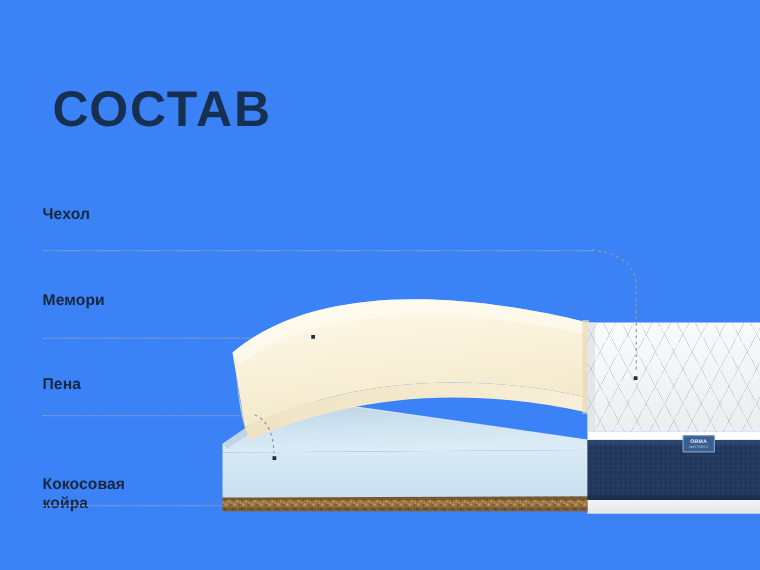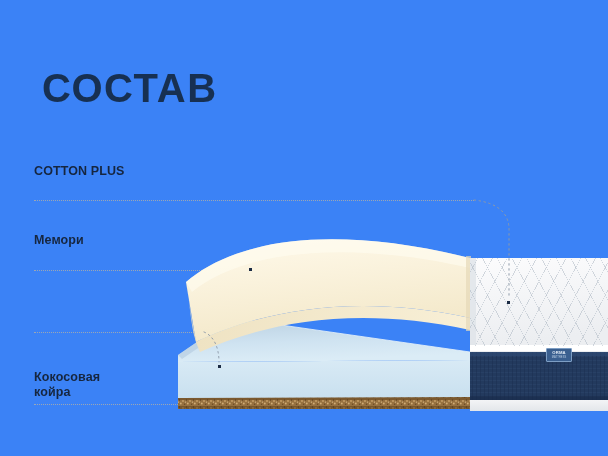--- a/index.html
+++ b/index.html
@@ -44,21 +44,21 @@
     font-weight: 700;
     line-height: 14.5px;
     white-space: nowrap;
     letter-spacing: 0.1px;
   }
   .label-line { display: block; }
 
   #label-cover   { top: 164px; }
   #label-memory  { top: 233px; }
   #label-foam    { top: 300px; }
-  #label-coir    { top: 370px; }
+  #label-coir    { top: 380px; }
 
   
   .leader {
     position: absolute;
     height: 1px;
     border-top: 1px dotted #9aa6b5;
   }
   #leader-cover  { left: 34px; top: 200px; width: 440px; }
   #leader-memory { left: 34px; top: 270px; width: 216px; }
   #leader-foam   { left: 34px; top: 332px; width: 170px; }
@@ -127,28 +127,29 @@
   }
 </style>
 </head>
 <body>
 
 <div id="page">
 
   <div id="title">СОСТАВ</div>
 
   <div class="label-block" id="label-cover">
-    <span class="label-line">COTTON PLUS</span>
+    <span class="label-line">Чехол</span>
   </div>
 
   <div class="label-block" id="label-memory">
     <span class="label-line">Мемори</span>
   </div>
 
   <div class="label-block" id="label-foam">
+    <span class="label-line">Пена</span>
   </div>
 
   <div class="label-block" id="label-coir">
     <span class="label-line">Кокосовая</span>
     <span class="label-line">койра</span>
   </div>
 
   <div class="leader" id="leader-cover"></div>
   <div class="leader" id="leader-memory"></div>
   <div class="leader" id="leader-foam"></div>

